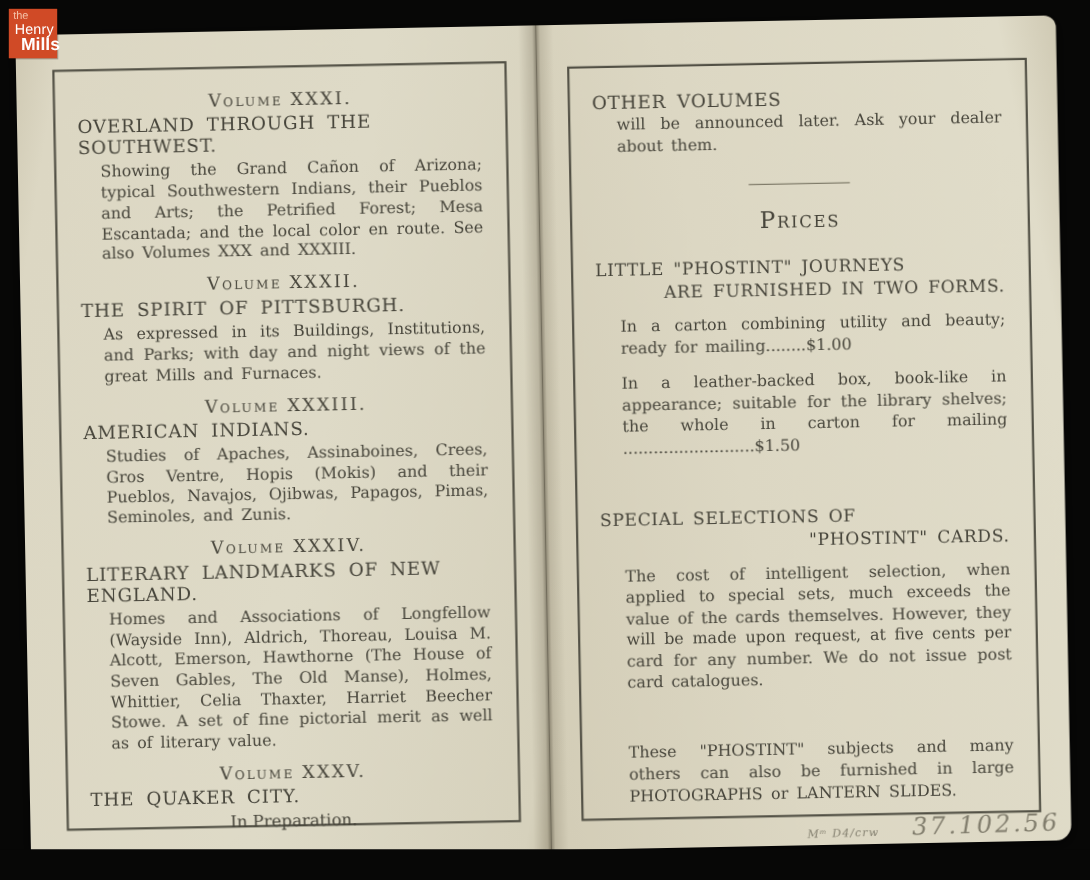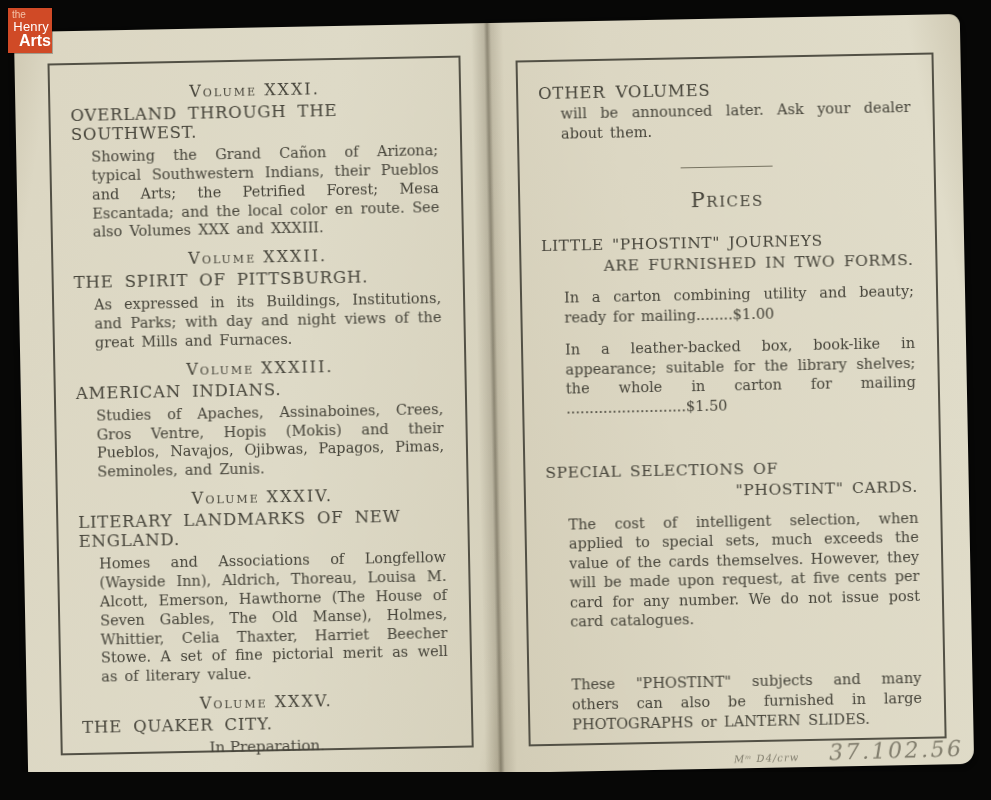--- a/index.html
+++ b/index.html
@@ -111,21 +111,21 @@
   .annotation .accession{font-size:22px;letter-spacing:2.5px;font-family:"DejaVu Serif","Liberation Serif",serif;}
 </style>
 </head>
 <body>
 
 <div class="stage">
 
   <div class="logo">
     <span class="logo-the">the</span>
     <span class="logo-henry">Henry</span>
-    <span class="logo-ford">Arts</span>
+    <span class="logo-ford">Mills</span>
   </div>
 
   <div class="spread">
 
     <div class="page page-left">
       <div class="page-border">
 
         <section class="volume">
           <div class="vol-label">Volume XXXI.</div>
           <h2 class="vol-title">OVERLAND THROUGH THE SOUTHWEST.</h2>

